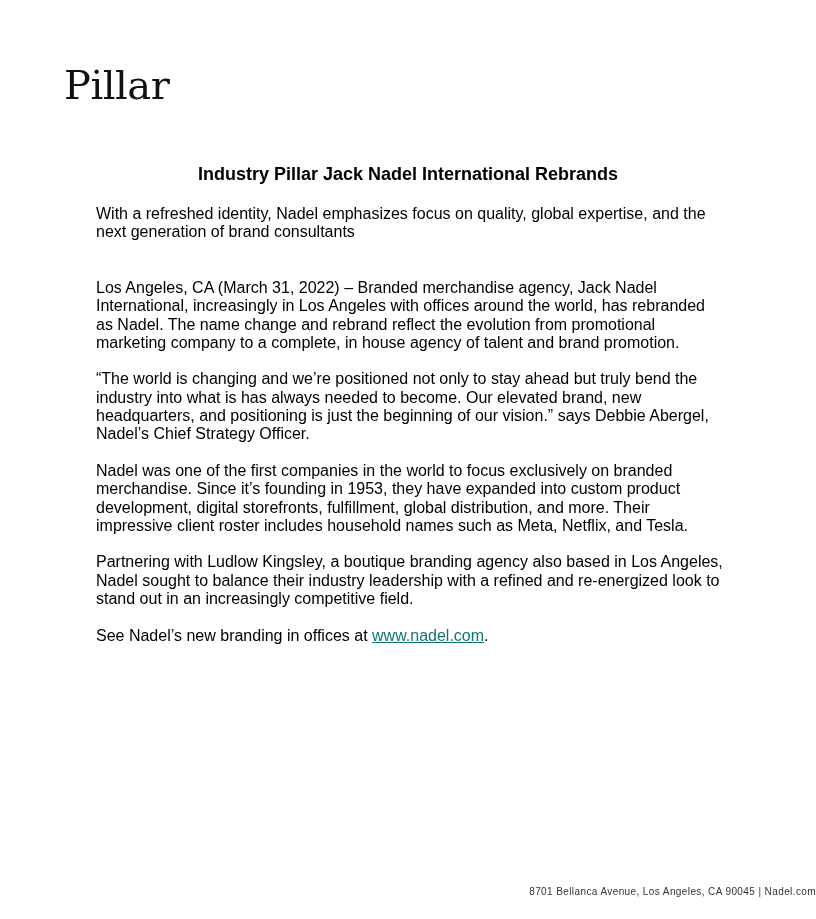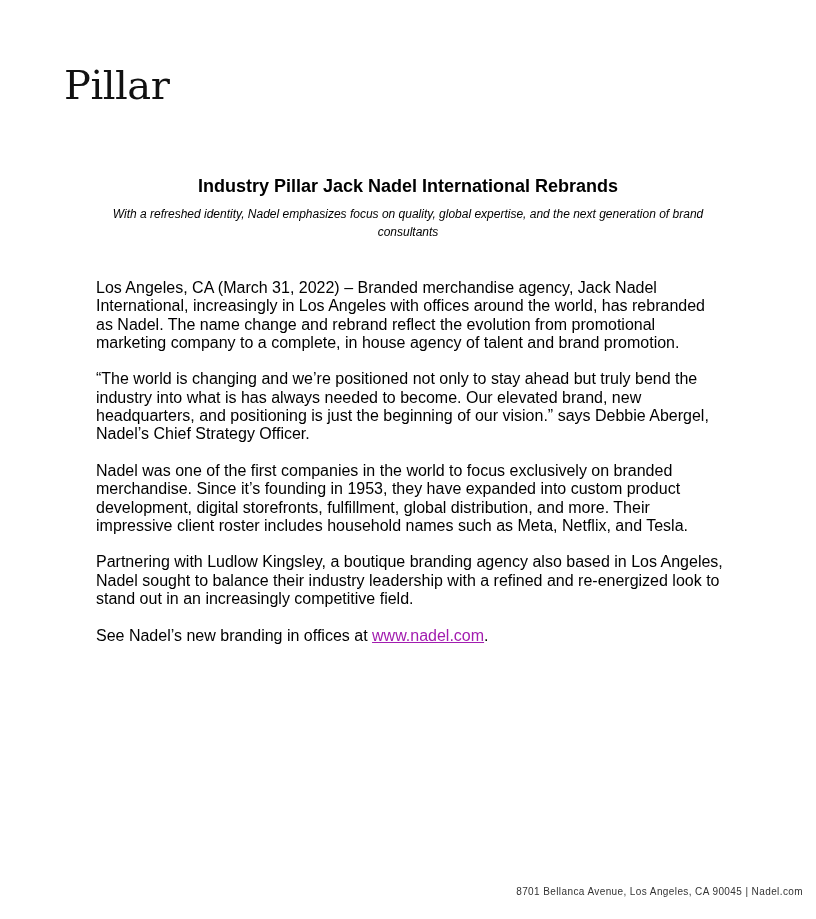--- a/index.html
+++ b/index.html
@@ -1,24 +1,24 @@
 <!DOCTYPE html>
 <html><head>
 <meta charset="utf-8">
 <style>
   html, body { margin:0; padding:0; background:#fff; }
   body { width:816px; height:919px; position:relative; overflow:hidden; font-family:"Liberation Sans", sans-serif; color:#000; }
   .logo { position:absolute; left:64px; top:62px; font-family:"DejaVu Serif", serif; font-size:40px; letter-spacing:-0.5px; color:#111; }
-  .title { position:absolute; left:0; width:816px; top:176px; text-align:center; font-weight:bold; font-size:18px; }
-  .subtitle { position:absolute; left:96px; width:624px; top:205px; text-align:center; font-style:italic; font-size:12px; line-height:18px; }
+  .title { position:absolute; left:0; width:816px; top:164px; text-align:center; font-weight:bold; font-size:18px; }
+  .subtitle { position:absolute; left:96px; width:624px; top:205px; text-align:left; font-size:16px; line-height:18px; }
   .body { position:absolute; left:96px; width:628px; top:279px; font-size:16px; line-height:18.3px; }
   .body p { margin:0 0 18.3px 0; }
   .lead { font-weight:normal; }
-  a.link { color:#a21caf; text-decoration:underline; }
-  .footer { position:absolute; right:13px; top:886px; font-size:10px; letter-spacing:0.4px; color:#333; }
+  a.link { color:#0f766e; text-decoration:underline; }
+  .footer { position:absolute; right:0; top:886px; font-size:10px; letter-spacing:0.4px; color:#333; }
 </style>
 </head>
 <body>
 
 <div class="logo">Pillar</div>
 <div class="title">Industry Pillar Jack Nadel International Rebrands</div>
 <div class="subtitle">With a refreshed identity, Nadel emphasizes focus on quality, global expertise, and the next generation of brand consultants</div>
 
 <div class="body">
   <p><span class="lead">Los Angeles, CA (March 31, 2022) –</span><span> Branded merchandise agency, Jack Nadel International, increasingly in Los Angeles with offices around the world, has rebranded as Nadel. The name change and rebrand reflect the evolution from promotional marketing company to a complete, in house agency of talent and brand promotion.</span></p>

